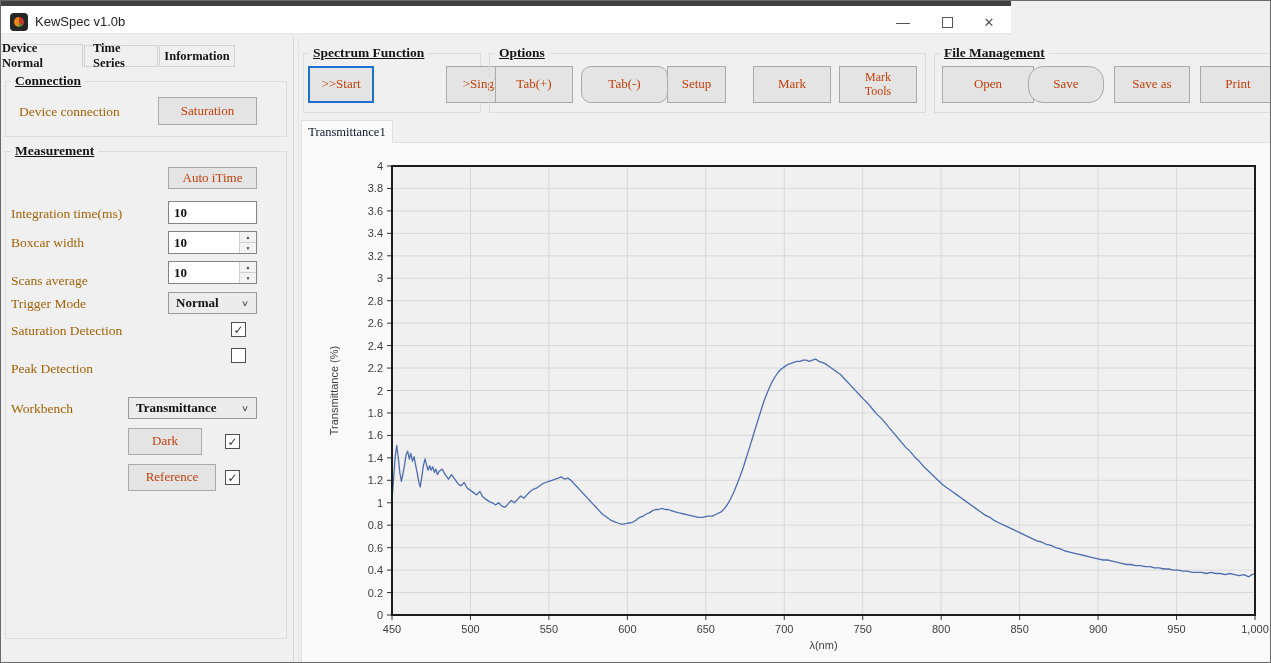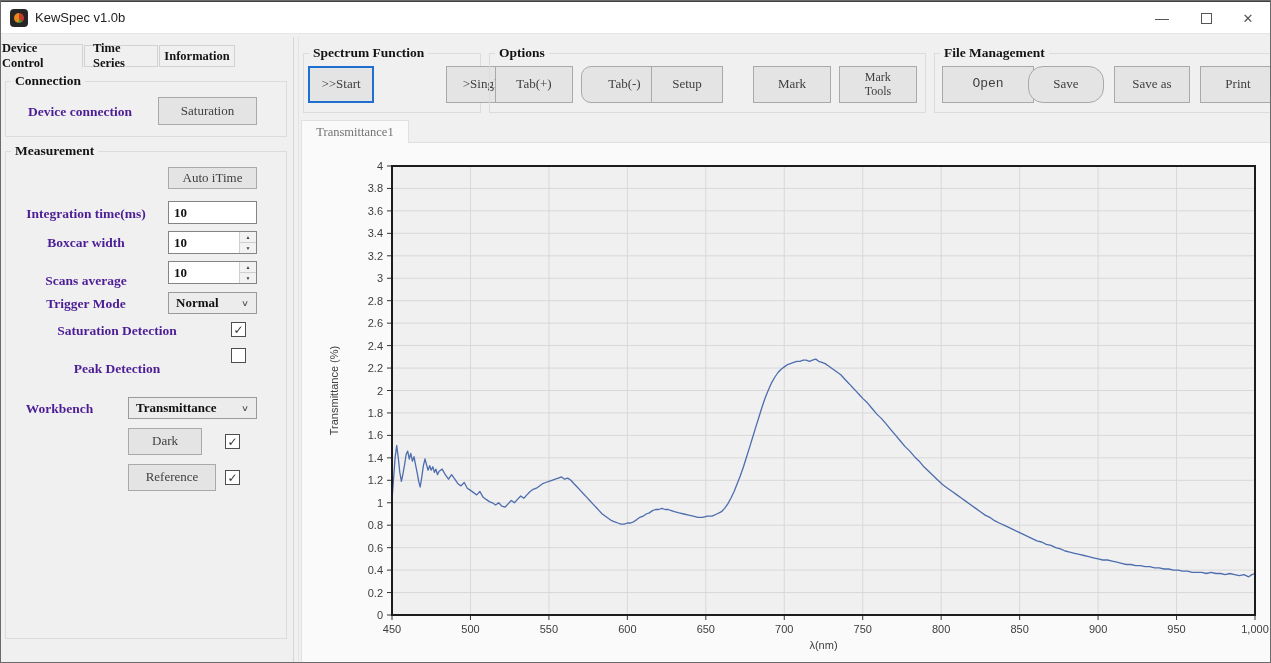--- a/index.html
+++ b/index.html
@@ -6,22 +6,22 @@
   html,body { width:1271px; height:663px; }
   body {
     font-family:"Liberation Serif", serif;
     background:#f0f0f0;
     position:relative;
     overflow:hidden;
     border:1px solid #6a6a6a;
   }
   
   .titlebar {
-    position:absolute; left:0; top:0; width:1269px; height:33px;
-    background:#ffffff; border-top:1px solid #404040; border-bottom:1px solid #e6e6e6;
+    position:absolute; left:0; top:0; width:1010px; height:33px;
+    background:#ffffff; border-top:5px solid #404040; border-bottom:1px solid #e6e6e6;
   }
   .app-icon {
     position:absolute; left:9px; top:7px; width:18px; height:18px;
     background:#262626; border-radius:4px;
   }
   .app-icon::after {
     content:""; position:absolute; left:4px; top:4px; width:10px; height:10px;
     border-radius:50%;
     background:conic-gradient(#c43a2a 0 40%, #3a9a35 40% 52%, #e8891a 52% 100%);
   }
@@ -32,26 +32,26 @@
   .wctl { position:absolute; top:0; width:44px; height:32px; display:flex; align-items:center; justify-content:center; color:#555; font-family:"Liberation Sans",sans-serif; }
   .wctl-min  { right:86px; font-size:14px; }
   .wctl-max  { right:42px; }
   .wctl-max .boxglyph { width:11px; height:11px; border:1px solid #555; }
   .wctl-close{ right:0;  font-size:13px; }
 
   
   .groupbox { position:absolute; border:1px solid #dcdcdc; }
   .gtitle {
     position:absolute; top:-9px; left:5px; background:#f0f0f0; padding:0 4px;
-    font-weight:700; font-size:13.5px; color:#141414; white-space:nowrap;
+    font-weight:700; font-size:13.5px; color:#141414; white-space:nowrap;text-decoration:underline;
   }
   .btn {
     position:absolute; background:#e4e4e4; border:1px solid #a9a9a9;
     display:flex; align-items:center; justify-content:center;
-    font-size:13px; color:#404040; text-align:left; line-height:1.1; cursor:default;
+    font-size:13px; color:#c2410c; text-align:center; line-height:1.1; cursor:default;
   }
   .btn.focused { border:2px solid #1f6fd0; }
   .textbox {
     position:absolute; background:#fff; border:1px solid #848484;
     font-family:"Liberation Serif", serif; font-weight:700; font-size:13px; color:#111;
     padding:0 5px; outline:none;
   }
   .spin { position:absolute; background:#fff; border:1px solid #848484; display:flex; }
   .spin input {
     flex:1; border:none; outline:none; min-width:0;
@@ -65,37 +65,37 @@
     position:absolute; background:#ececec; border:1px solid #9a9a9a;
     display:flex; align-items:center; justify-content:space-between; padding:0 7px;
     font-weight:700; font-size:13px; color:#111;
   }
   .combo .chev { font-size:11px; color:#555; font-weight:400; transform:scaleY(0.75); }
   .checkbox {
     position:absolute; width:15px; height:15px; background:#fff; border:1px solid #4e4e4e;
     display:flex; align-items:center; justify-content:center;
     font-size:12px; color:#333; font-family:"DejaVu Sans", sans-serif;
   }
-  .flabel { position:absolute; font-weight:700; font-size:13.5px; color:#4c1d95; text-align:center; white-space:nowrap; }
+  .flabel { position:absolute; font-weight:400; font-size:13.5px; color:#a16207; text-align:left; white-space:nowrap; }
 
   
   .ltab { position:absolute; height:22px; top:44px; background:#f0f0f0;
     border:1px solid #d2d2d2; display:flex; align-items:center; justify-content:center;
     font-weight:700; font-size:12.5px; color:#141414; padding:0 8px; }
   .ltab.selected { border-bottom:1px solid #f0f0f0; height:24px; top:43px; z-index:2; }
 
   .vdivider { position:absolute; left:292px; top:36px; width:1px; height:627px; background:#d6d6d6; }
   .vdivider2 { position:absolute; left:297px; top:36px; width:1px; height:627px; background:#e3e3e3; }
 
   
   .chart-tab {
-    position:absolute; left:300px; top:119px; width:108px; height:23px;
+    position:absolute; left:300px; top:119px; width:92px; height:23px;
     background:#fafafa; border:1px solid #e0e0e0; border-bottom:none;
     display:flex; align-items:center; justify-content:center;
-    font-size:12.5px; color:#737373; z-index:2;
+    font-size:12.5px; color:#0f172a; z-index:2;
   }
   .chart-panel {
     position:absolute; left:300px; top:141px; width:971px; height:522px;
     background:#fafafa; border:1px solid #e0e0e0;
   }
   .chart-panel svg { position:absolute; left:0; top:0; }
 </style>
 </head>
 <body>
 
@@ -107,21 +107,21 @@
     </div>
   <div class="wctl wctl-max">
       <span class="boxglyph"></span>
     </div>
   <div class="wctl wctl-close">
       <span>✕</span>
     </div>
 </div>
 
 <div class="ltab selected" style="left:-8px; width:90px;">
-    <span>Device Control</span>
+    <span>Device Normal</span>
   </div>
 <div class="ltab" style="left:83px; width:74px;">
     <span>Time Series</span>
   </div>
 <div class="ltab" style="left:158px; width:76px;">
     <span>Information</span>
   </div>
 
 <div class="groupbox" style="left:4px; top:80px; width:282px; height:56px;">
   <div class="gtitle">Connection</div>
@@ -187,29 +187,29 @@
   <div class="gtitle">Spectrum Function</div>
 </div>
 <div class="btn focused" style="left:307px; top:65px; width:66px; height:37px;">&gt;&gt;Start</div>
 <div class="btn" style="left:397px; top:65px; width:74px; height:37px;margin-left:48px;">&gt;Single</div>
 
 <div class="groupbox" style="left:488px; top:52px; width:437px; height:60px;">
   <div class="gtitle">Options</div>
 </div>
 <div class="btn" style="left:494px; top:65px; width:78px; height:37px;">Tab(+)</div>
 <div class="btn" style="left:580px; top:65px; width:87px; height:37px;border-radius:10px;">Tab(-)</div>
-<div class="btn" style="left:650px; top:65px; width:72px; height:37px;">Setup</div>
+<div class="btn" style="left:666px; top:65px; width:59px; height:37px;">Setup</div>
 <div class="btn" style="left:752px; top:65px; width:78px; height:37px;">Mark</div>
 <div class="btn" style="left:838px; top:65px; width:78px; height:37px; white-space:pre-line; font-size:12px;">Mark
 Tools</div>
 
 <div class="groupbox" style="left:933px; top:52px; width:345px; height:60px;">
   <div class="gtitle">File Management</div>
 </div>
-<div class="btn" style="left:941px; top:65px; width:92px; height:37px;font-family:Liberation Mono, monospace;">Open</div>
+<div class="btn" style="left:941px; top:65px; width:92px; height:37px;">Open</div>
 <div class="btn" style="left:1027px; top:65px; width:76px; height:37px;border-radius:15px;">Save</div>
 <div class="btn" style="left:1113px; top:65px; width:76px; height:37px;">Save as</div>
 <div class="btn" style="left:1199px; top:65px; width:76px; height:37px;">Print</div>
 
 <div class="chart-tab">Transmittance1</div>
 <div class="chart-panel">
   <svg id="chart-svg" width="971" height="522">
       <rect x="90" y="23" width="863" height="449" fill="#f0f0f0"></rect>
       <line x1="90" y1="23" x2="90" y2="472" stroke="#d8d8d8" stroke-width="1"></line>
       <line x1="168.45454545454544" y1="23" x2="168.45454545454544" y2="472" stroke="#d8d8d8" stroke-width="1"></line>

